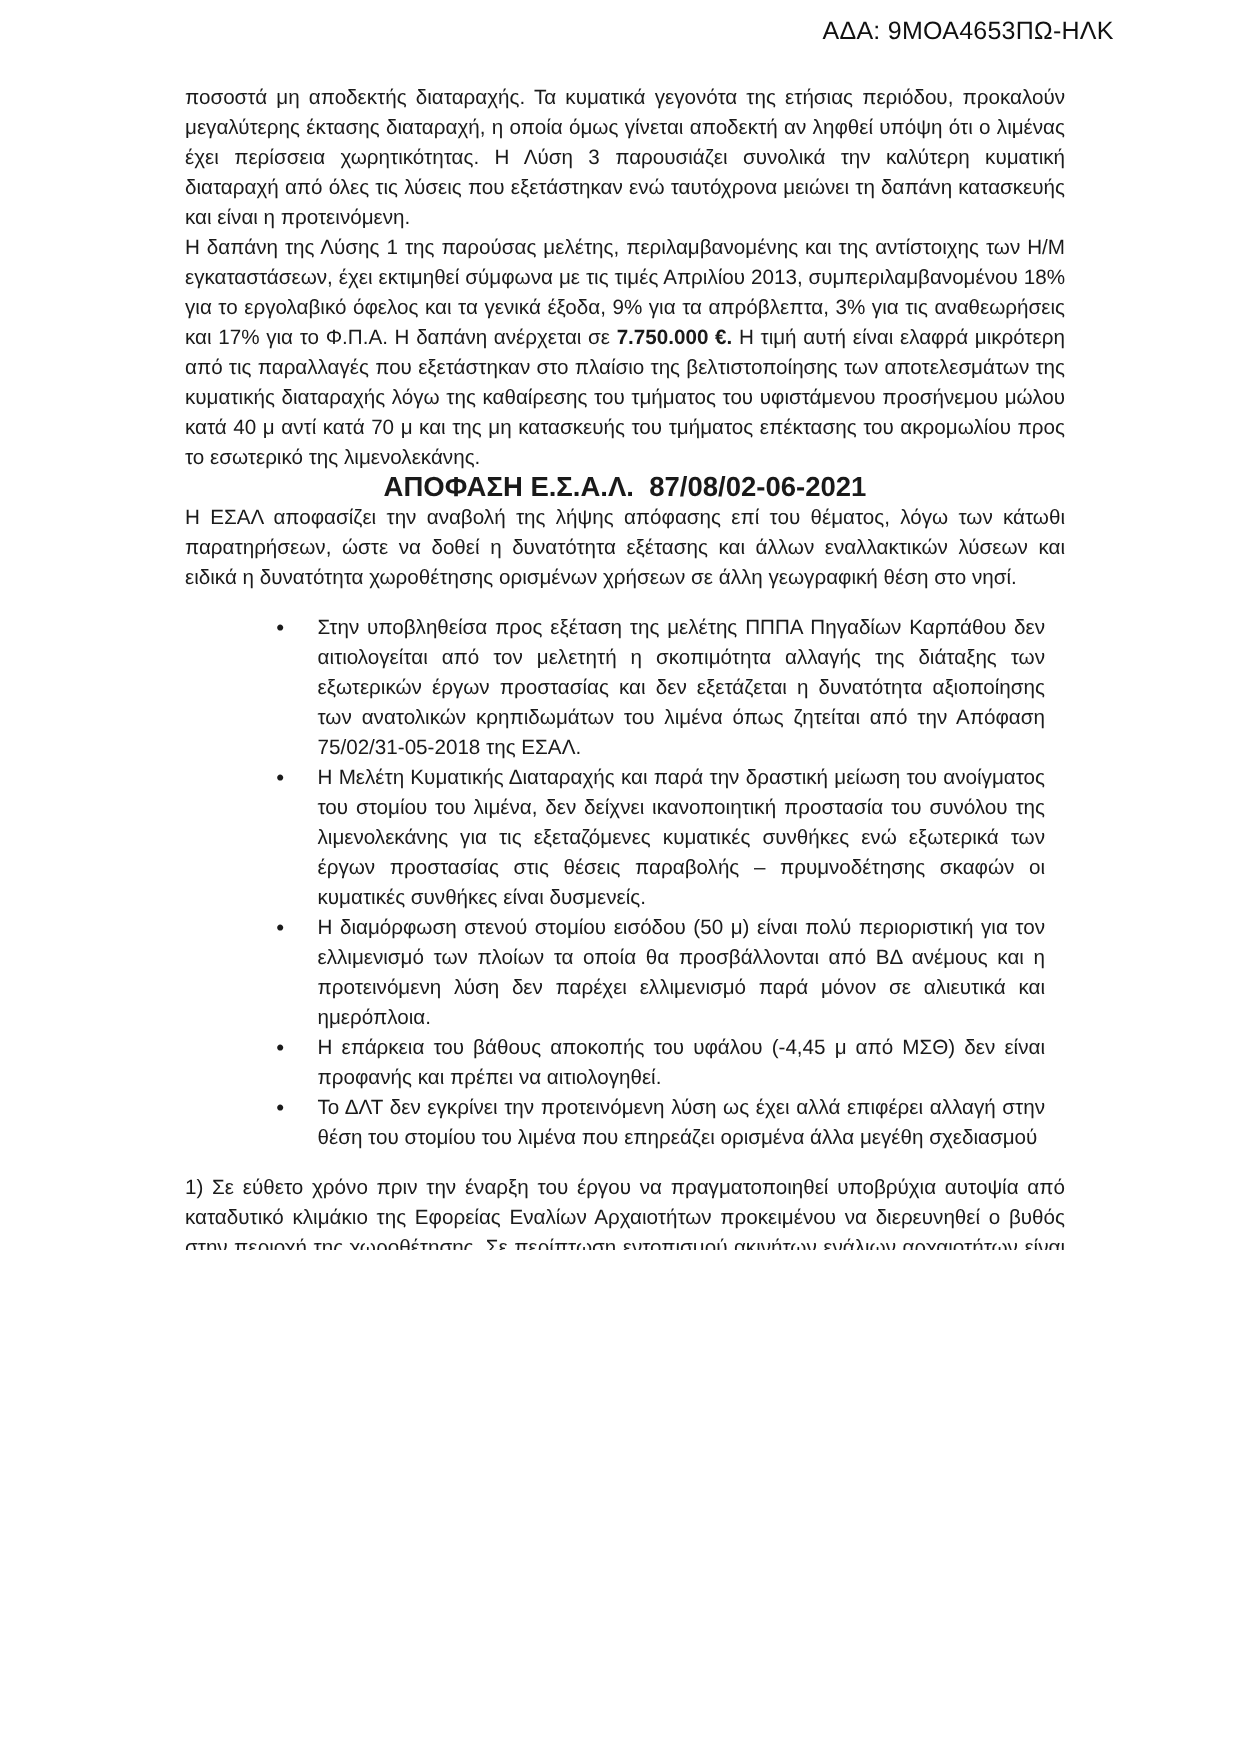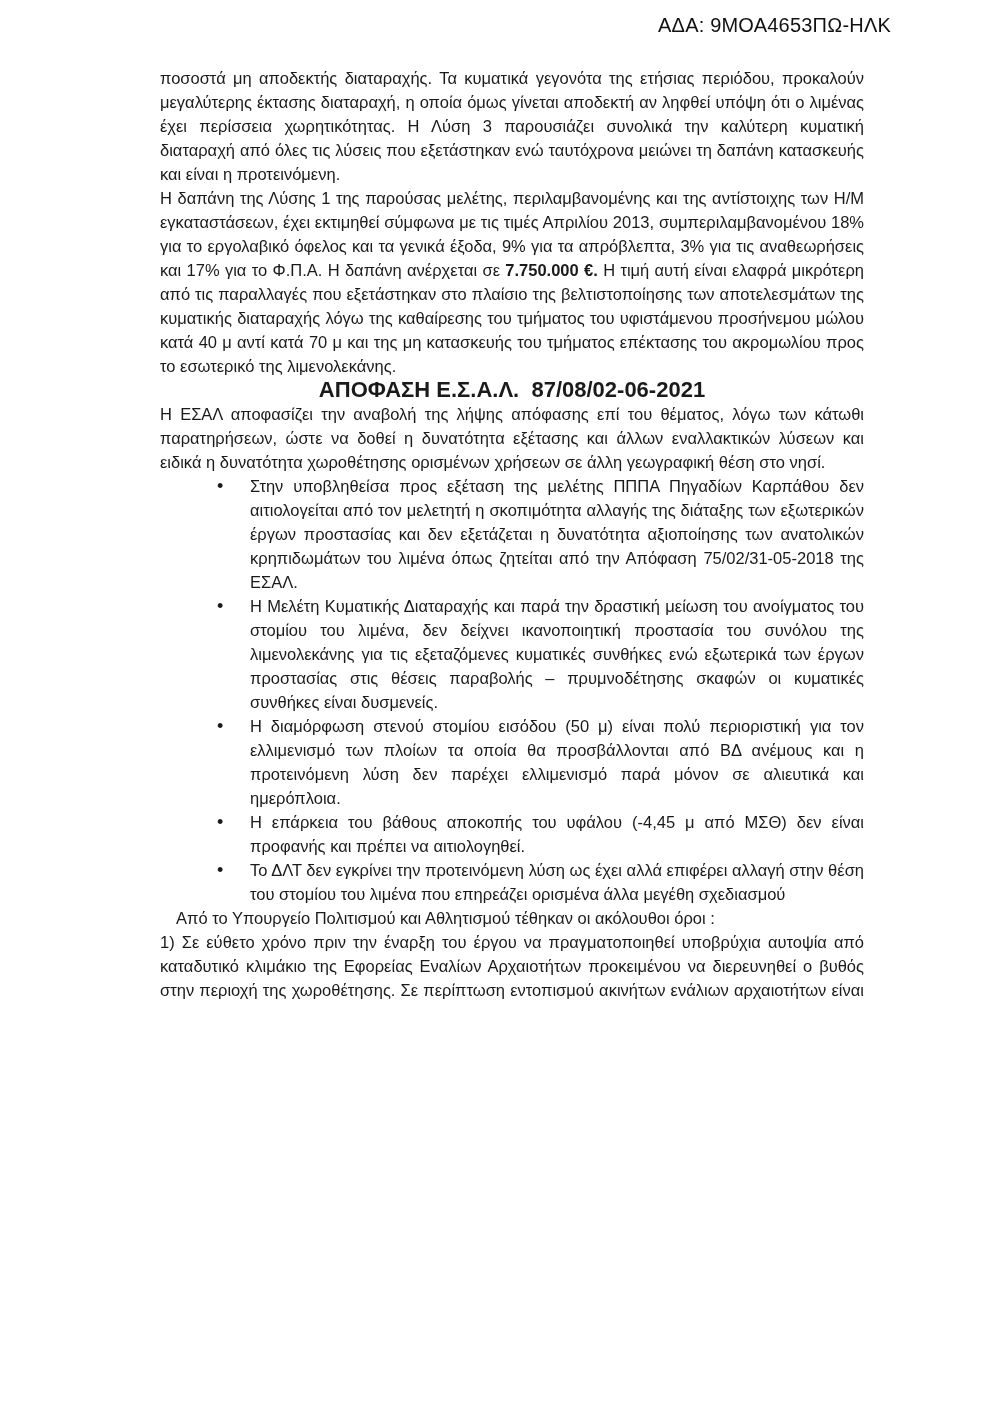--- a/index.html
+++ b/index.html
@@ -20,21 +20,21 @@
     position: absolute;
     top: 14px;
     right: 101px;
     font-size: 20px;
     letter-spacing: 0.2px;
     color: #111111;
     white-space: nowrap;
   }
   .doc {
     position: absolute;
-    left: 160px;
+    left: 148px;
     top: 66px;
     width: 704px;
     font-size: 16.5px;
     line-height: 24px;
     text-align: justify;
   }
   .doc p { margin: 0; }
   .para-1 { margin-bottom: 22px; }
   .section-heading {
     font-weight: bold;
@@ -45,21 +45,21 @@
   .decision-heading {
     font-weight: bold;
     text-align: center;
     white-space: pre-wrap;
     margin: 0 0 20px 0;
     font-size: 22px;
   }
   .para-intro { margin-bottom: 22px; }
   ul.terms {
     list-style: none;
-    margin: 0;
+    margin: 16px;
     padding: 0 0 0 90px;
   }
   ul.terms li {
     position: relative;
     text-align: justify;
   }
   ul.terms li::before {
     content: "\2022";
     position: absolute;
     left: -33px;
@@ -101,21 +101,20 @@
     <p class="para-intro">Η ΕΣΑΛ αποφασίζει την αναβολή της λήψης απόφασης επί του θέματος, λόγω των κάτωθι παρατηρήσεων, ώστε να δοθεί η δυνατότητα εξέτασης και άλλων εναλλακτικών λύσεων και ειδικά η δυνατότητα χωροθέτησης ορισμένων χρήσεων σε άλλη γεωγραφική θέση στο νησί.</p>
 
     <ul class="terms">
       <li><span>Στην υποβληθείσα προς εξέταση της μελέτης ΠΠΠΑ Πηγαδίων Καρπάθου δεν αιτιολογείται από τον μελετητή η σκοπιμότητα αλλαγής της διάταξης των εξωτερικών έργων προστασίας και δεν εξετάζεται η δυνατότητα αξιοποίησης των ανατολικών κρηπιδωμάτων του λιμένα όπως ζητείται από την Απόφαση 75/02/31-05-2018 της ΕΣΑΛ.</span></li>
       <li><span>Η Μελέτη Κυματικής Διαταραχής και παρά την δραστική μείωση του ανοίγματος του στομίου του λιμένα, δεν δείχνει ικανοποιητική προστασία του συνόλου της λιμενολεκάνης για τις εξεταζόμενες κυματικές συνθήκες ενώ εξωτερικά των έργων προστασίας στις θέσεις παραβολής – πρυμνοδέτησης σκαφών οι κυματικές συνθήκες είναι δυσμενείς.</span></li>
       <li><span>Η διαμόρφωση στενού στομίου εισόδου (50 μ) είναι πολύ περιοριστική για τον ελλιμενισμό των πλοίων τα οποία θα προσβάλλονται από ΒΔ ανέμους και η προτεινόμενη λύση δεν παρέχει ελλιμενισμό παρά μόνον σε αλιευτικά και ημερόπλοια.</span></li>
       <li><span>Η επάρκεια του βάθους αποκοπής του υφάλου (-4,45 μ από ΜΣΘ) δεν είναι προφανής και πρέπει να αιτιολογηθεί.</span></li>
       <li><span>Το ΔΛΤ δεν εγκρίνει την προτεινόμενη λύση ως έχει αλλά επιφέρει αλλαγή στην θέση του στομίου του λιμένα που επηρεάζει ορισμένα άλλα μεγέθη σχεδιασμού</span></li>
     </ul>
 
-    <p class="ministry-line">Από το Υπουργείο Πολιτισμού και Αθλητισμού τέθηκαν οι ακόλουθοι όροι :</p>
 
     <p class="para-term1">1) Σε εύθετο χρόνο πριν την έναρξη του έργου να πραγματοποιηθεί υποβρύχια αυτοψία από καταδυτικό κλιμάκιο της Εφορείας Εναλίων Αρχαιοτήτων προκειμένου να διερευνηθεί ο βυθός στην περιοχή της χωροθέτησης. Σε περίπτωση εντοπισμού ακινήτων ενάλιων αρχαιοτήτων είναι προφανές ότι θα πρέπει να τροποποιηθεί η μελέτη χωροθέτησης καθ’ υπόδειξη της Εφορείας. Τα έξοδα μετάβασης, η διαμονή και η εκτός έδρας ημερήσια αποζημίωση του καταδυτικού κλιμακίου, θα καλυφθούν από το φορέα του έργου, σύμφωνα με τις διατάξεις του άρθρου 37 του Ν. 3028/2002.</p>
 
   </div>
 
   <div class="page-number">154</div>
 
 </div>
 
 </body></html>

